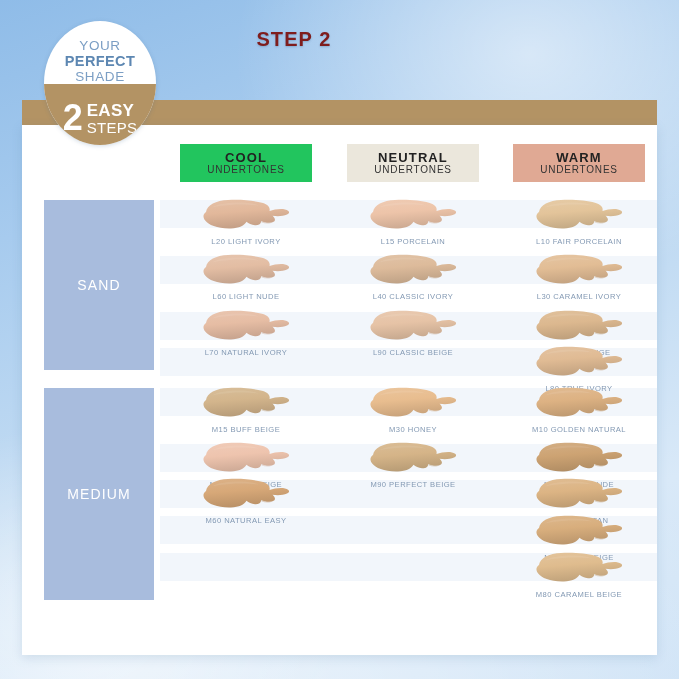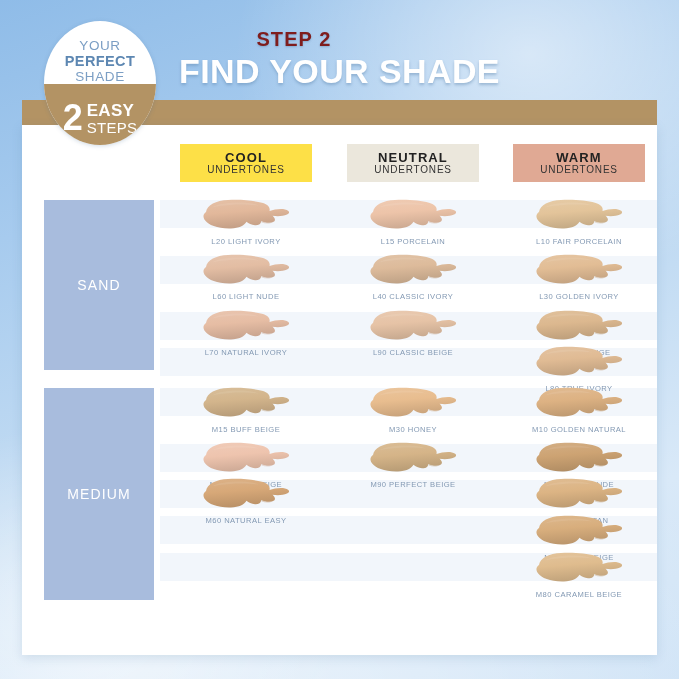--- a/index.html
+++ b/index.html
@@ -81,21 +81,21 @@
   #badge-words .bw2 { font-size: 15px; letter-spacing: 0.3px; }
 
   
   .col-head {
     position: absolute; top: 144px; height: 38px;
     display: flex; flex-direction: column; align-items: center; justify-content: center;
     line-height: 1.08;
   }
   .col-head .ch-strong { font-size: 13px; font-weight: bold; letter-spacing: 1.1px; color: #222222; }
   .col-head .ch-sub { font-size: 10px; letter-spacing: 0.8px; color: #333333; }
-  #head-cool    { left: 180px; width: 132px; background: #fde047; }
+  #head-cool    { left: 180px; width: 132px; background: #22c55e; }
   #head-neutral { left: 347px; width: 132px; background: #ebe7dc; }
   #head-warm    { left: 513px; width: 132px; background: #e0a994; }
 
   
   .group-box {
     position: absolute; left: 44px; width: 110px;
     background: #a8bcdd;
     display: flex; align-items: center; justify-content: center;
     color: #ffffff; font-size: 14px; letter-spacing: 1.1px;
   }
@@ -121,21 +121,20 @@
     white-space: nowrap; margin-top: 1px;
   }
 </style>
 </head>
 <body>
 
 <div id="sky"></div>
 
 <div id="header">
   <div id="step-label">STEP 2</div>
-  <div id="main-title">FIND YOUR SHADE</div>
 </div>
 
 <div id="tan-bar"></div>
 <div id="card"></div>
 
 <div id="badge">
   <div id="badge-bottom"></div>
   <div id="badge-top-text">
     <span class="bt-l1">YOUR</span>
     <span class="bt-l2">PERFECT</span>
@@ -441,21 +440,21 @@
       C46.5,27.6 41,30.2 33,30.4
       C20,30.8 10.5,27.2 7.2,22.6
       C4.6,19 5,16 8,14 Z"></path>
     <path fill="#e8caaa" opacity="0.55" d="
       M14,9.5 C20,5.6 32,4.2 44,4.6 C52,4.9 58,6 61,7.6
       C54,6.6 42,6.2 32,7 C24,7.6 18,8.4 14,9.5 Z"></path>
     <path fill="#c5a482" opacity="0.40" d="
       M63,22.9 C67,24.8 72.5,25.5 75.5,23.8 C73.5,25.9 68,26.2 63.6,24.6 Z"></path>
   </svg>
       </div>
-      <div class="shade-name" style="color: rgb(131, 153, 179);">L30 GOLDEN IVORY</div>
+      <div class="shade-name" style="color: rgb(131, 153, 179);">L30 CARAMEL IVORY</div>
     </div>
     <div class="shade" style="left: 513px; top: 309px;">
       <div class="sw-wrap">
   <svg width="96" height="36" viewBox="0 0 96 36">
     <defs>
       <linearGradient id="g8" x1="0" y1="0" x2="0.25" y2="1">
         <stop offset="0%" stop-color="#e0c19c"></stop>
         <stop offset="48%" stop-color="#dcb88f"></stop>
         <stop offset="100%" stop-color="#bfa07c"></stop>
       </linearGradient>

